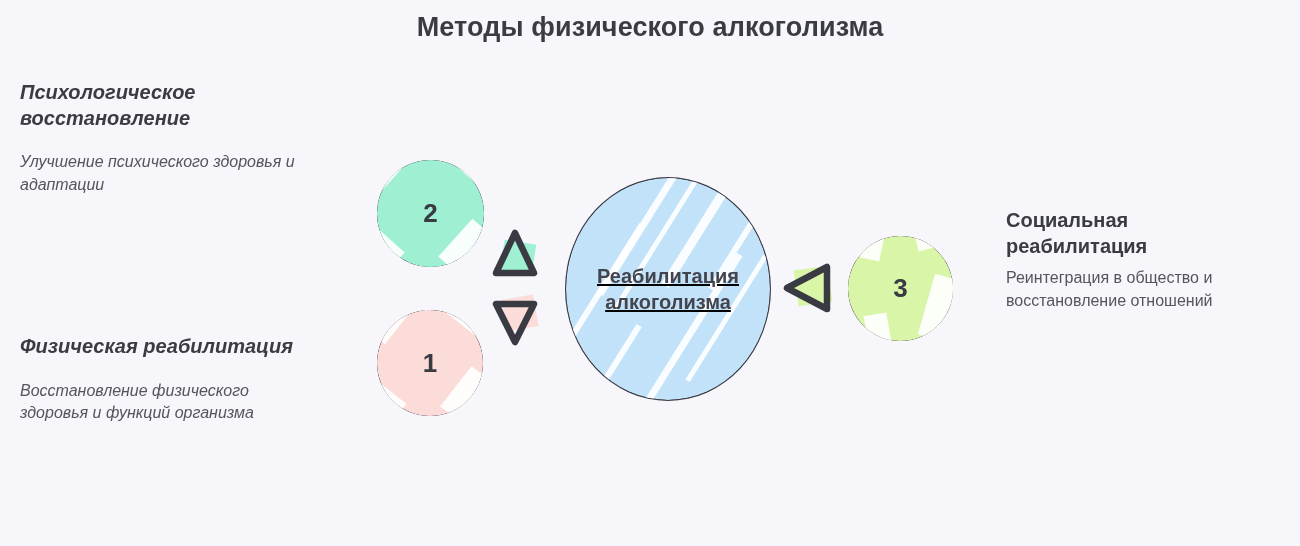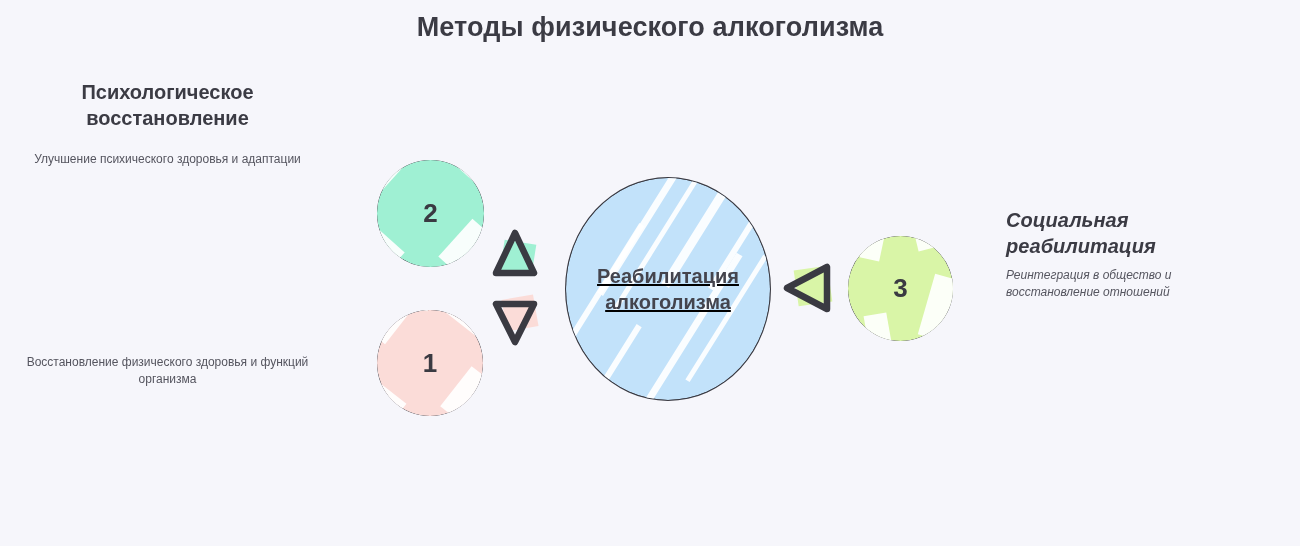--- a/index.html
+++ b/index.html
@@ -37,47 +37,46 @@
   
   .block { position: absolute; }
 
   .block .heading {
     font-size: 20px;
     font-weight: bold;
     color: #3b3b44;
     line-height: 1.28;
   }
   .block .body {
-    font-size: 12px;
+    font-size: 16px;
     color: #55555f;
     line-height: 1.42;
   }
 
-  .block.right-align { text-align: center; }
+  .block.right-align { text-align: left; font-style: italic; }
   .block.left-align  { text-align: left; }
 
   #block-psych {
     left: 20px;
     top: 80px;
     width: 295px;
   }
   #block-psych .body { margin-top: 20px; }
 
   #block-phys {
     left: 20px;
     top: 334px;
     width: 295px;
   }
   #block-phys .body { margin-top: 20px; }
 
   #block-social {
     left: 1006px;
     top: 208px;
     width: 250px;
-    font-style: italic;
   }
   #block-social .body { margin-top: 8px; }
 
   
   .node {
     position: absolute;
     border-radius: 50%;
     border: 6px solid #3a3a42;
     box-sizing: border-box;
     display: flex;
@@ -174,20 +173,21 @@
 <div id="stage">
 
   <div class="title">Методы физического алкоголизма</div>
 
   <div class="block right-align" id="block-psych">
     <div class="heading">Психологическое восстановление</div>
     <div class="body">Улучшение психического здоровья и адаптации</div>
   </div>
 
   <div class="block right-align" id="block-phys">
+    <div class="heading">Физическая реабилитация</div>
     <div class="body">Восстановление физического здоровья и функций организма</div>
   </div>
 
   <div class="block left-align" id="block-social">
     <div class="heading">Социальная реабилитация</div>
     <div class="body">Реинтеграция в общество и восстановление отношений</div>
   </div>
 
   <div class="node" id="node-center" style="border-color: rgb(58, 58, 66); text-decoration: underline;">
     <div class="fillwrap">

